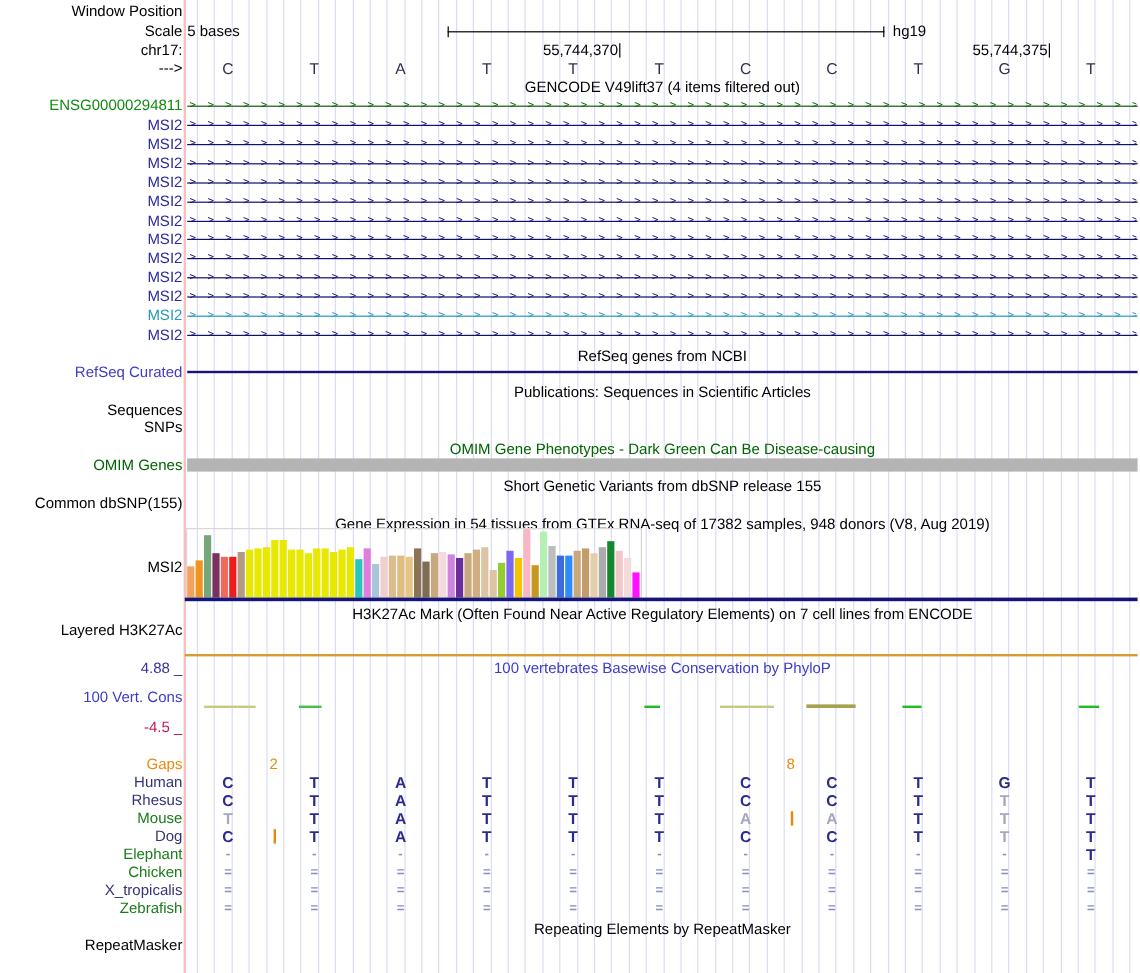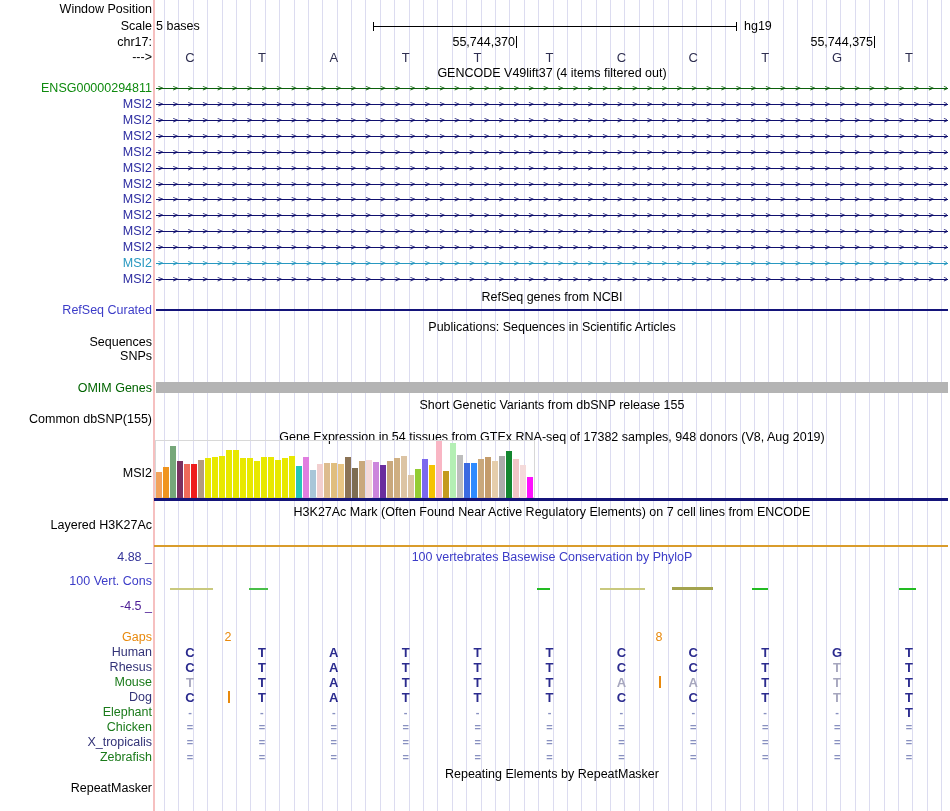--- a/index.html
+++ b/index.html
@@ -188,20 +188,21 @@
     </div>
 
   <div class="title" style="top:290px">RefSeq genes from NCBI</div>
   <div class="lbl" style="top: 303px; color: rgb(60, 60, 200); padding-left: 48px;" id="refseq-label">RefSeq Curated</div>
   <div class="hline" id="refseq-line" style="left: 156px; top: 309px; width: 792px; height: 2px; background: rgb(20, 20, 122);"></div>
 
   <div class="title" style="top:320px">Publications: Sequences in Scientific Articles</div>
   <div class="lbl" style="top:335px">Sequences</div>
   <div class="lbl" style="top:349px">SNPs</div>
 
+  <div class="title" style="top: 367px; color: rgb(0, 100, 0);" id="omim-title">OMIM Gene Phenotypes - Dark Green Can Be Disease-causing</div>
   <div class="lbl" style="top: 381px; color: rgb(0, 100, 0);" id="omim-label">OMIM Genes</div>
   <div class="abs" id="omim-bar" style="left: 156px; top: 382px; width: 792px; height: 11px; background: rgb(180, 180, 180);"></div>
 
   <div class="title" style="top:398px">Short Genetic Variants from dbSNP release 155</div>
   <div class="lbl" style="top:412px">Common dbSNP(155)</div>
 
   <div class="title" style="top:430px">Gene Expression in 54 tissues from GTEx RNA-seq of 17382 samples, 948 donors (V8, Aug 2019)</div>
   <div class="lbl" style="top:466px">MSI2</div>
   <div class="abs" style="left:155px; top:440px; width:380px; height:58px; border:1px solid #D8D8D8;"></div>
   <div id="gtex-bars">
@@ -262,21 +263,21 @@
     </div>
   <div class="hline" id="gtex-baseline" style="left: 154px; top: 498px; width: 794px; height: 3px; background: rgb(20, 20, 122);"></div>
 
   <div class="title" style="top:505px">H3K27Ac Mark (Often Found Near Active Regulatory Elements) on 7 cell lines from ENCODE</div>
   <div class="lbl" style="top:518px">Layered H3K27Ac</div>
   <div class="hline" id="h3k27ac-baseline" style="left: 154px; top: 545px; width: 794px; height: 2px; background: rgb(217, 156, 43);"></div>
 
   <div class="lbl" style="top: 550px; color: rgb(51, 51, 153);" id="phylop-max">4.88 _</div>
   <div class="title" style="top: 550px; color: rgb(60, 60, 200);" id="phylop-title">100 vertebrates Basewise Conservation by PhyloP</div>
   <div class="lbl" style="top: 574px; color: rgb(60, 60, 200);" id="phylop-label">100 Vert. Cons</div>
-  <div class="lbl" style="top: 599px; color: #4c1d95;" id="phylop-min">-4.5 _</div>
+  <div class="lbl" style="top: 599px; color: #be185d;" id="phylop-min">-4.5 _</div>
   <div id="phylop-marks">
       <div style="position: absolute; left: 170px; top: 588px; width: 43px; height: 2px; background: rgb(201, 201, 126);"></div>
       <div style="position: absolute; left: 249px; top: 588px; width: 19px; height: 2px; background: rgb(73, 190, 73);"></div>
       <div style="position: absolute; left: 537px; top: 588px; width: 13px; height: 2px; background: rgb(34, 187, 34);"></div>
       <div style="position: absolute; left: 600px; top: 588px; width: 45px; height: 2px; background: rgb(201, 201, 126);"></div>
       <div style="position: absolute; left: 672px; top: 587px; width: 41px; height: 3px; background: rgb(163, 163, 78);"></div>
       <div style="position: absolute; left: 752px; top: 588px; width: 16px; height: 2px; background: rgb(34, 187, 34);"></div>
       <div style="position: absolute; left: 899px; top: 588px; width: 17px; height: 2px; background: rgb(34, 187, 34);"></div>
     </div>
 

